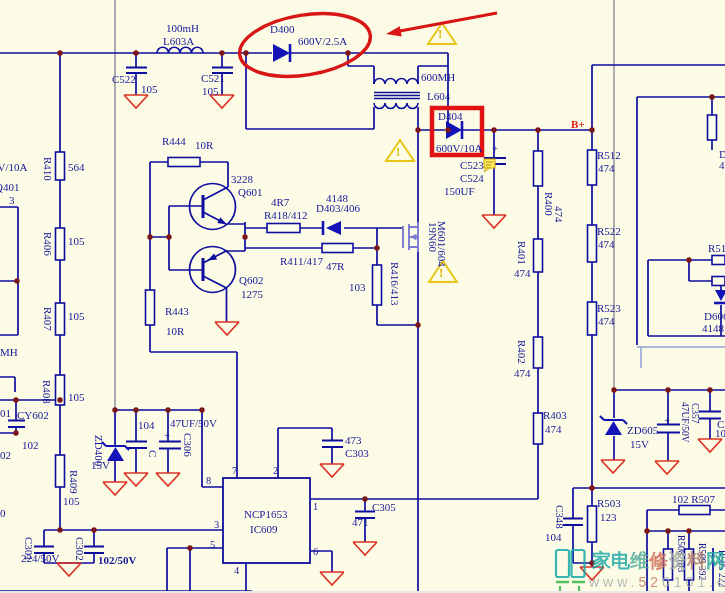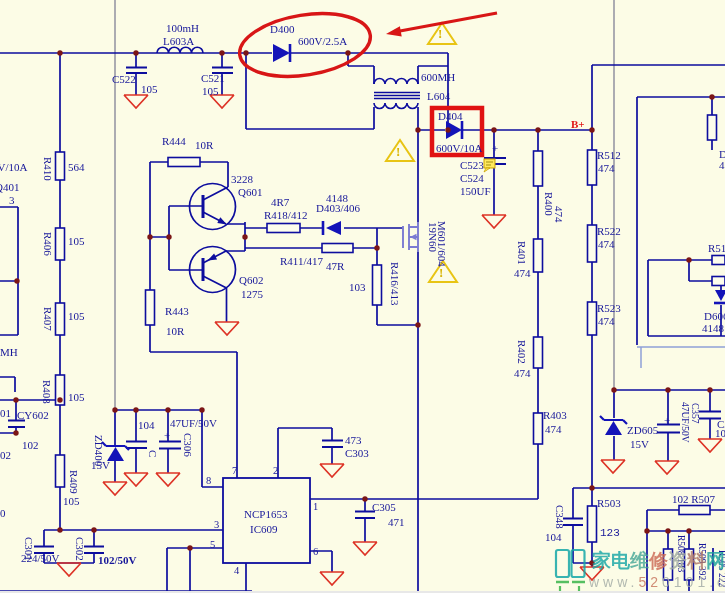--- a/index.html
+++ b/index.html
@@ -274,21 +274,21 @@
       <span class="lbl" style="left: 202px; top: 86px;">105</span>
       <span class="lbl" style="left: 270px; top: 24px;">D400</span>
       <span class="lbl" style="left: 298px; top: 36px;">600V/2.5A</span>
       <span class="lbl" style="left: 421px; top: 72px;">600MH</span>
       <span class="lbl" style="left: 427px; top: 91px;">L604</span>
       <span class="lbl" style="left: 438px; top: 111px;">D404</span>
       <span class="lbl" style="left: 436px; top: 143px;">600V/10A</span>
       <span class="lbl red" style="left: 571px; top: 119px;">B+</span>
       <span class="lbl" style="left: 460px; top: 160px;">C523</span>
       <span class="lbl" style="left: 460px; top: 173px;">C524</span>
-      <span class="lbl" style="left: 460px; top: 186px;">150UF</span>
+      <span class="lbl" style="left: 444px; top: 186px;">150UF</span>
       <span class="lbl" style="left: 492px; top: 143px;">+</span>
       <span class="lbl warn" style="left: 438px; top: 27px;">!</span>
       <span class="lbl warn" style="left: 396px; top: 145px;">!</span>
       <span class="lbl warn" style="left: 439px; top: 266px;">!</span>
       <span class="lbl" style="left: 597px; top: 150px;">R512</span>
       <span class="lbl" style="left: 598px; top: 163px;">474</span>
       <span class="lbl" style="left: 597px; top: 226px;">R522</span>
       <span class="lbl" style="left: 598px; top: 239px;">474</span>
       <span class="lbl" style="left: 597px; top: 303px;">R523</span>
       <span class="lbl" style="left: 598px; top: 316px;">474</span>
@@ -354,25 +354,25 @@
       <span class="lbl pin" style="left: 273px; top: 466px;">2</span>
       <span class="lbl pin" style="left: 206px; top: 476px;">8</span>
       <span class="lbl pin" style="left: 214px; top: 520px;">3</span>
       <span class="lbl pin" style="left: 210px; top: 540px;">5</span>
       <span class="lbl pin" style="left: 313px; top: 502px;">1</span>
       <span class="lbl pin" style="left: 313px; top: 547px;">6</span>
       <span class="lbl pin" style="left: 234px; top: 566px;">4</span>
       <span class="lbl" style="left: 345px; top: 435px;">473</span>
       <span class="lbl" style="left: 345px; top: 448px;">C303</span>
       <span class="lbl" style="left: 372px; top: 502px;">C305</span>
-      <span class="lbl" style="left: 388px; top: 517px; text-align: right;">471</span>
+      <span class="lbl" style="left: 352px; top: 517px; text-align: right;">471</span>
       <span class="lbl rot" style="left: 565px; top: 505px;">C348</span>
       <span class="lbl" style="left: 545px; top: 532px;">104</span>
       <span class="lbl" style="left: 597px; top: 498px;">R503</span>
-      <span class="lbl" style="left: 600px; top: 528px; font-family: Liberation Mono, monospace;">123</span>
+      <span class="lbl" style="left: 600px; top: 512px;">123</span>
       <span class="lbl" style="left: 627px; top: 425px;">ZD605</span>
       <span class="lbl" style="left: 630px; top: 439px;">15V</span>
       <span class="lbl" style="left: 664px; top: 415px;">+</span>
       <span class="lbl rot small" style="left: 689px; top: 402px;">47UF/50V</span>
       <span class="lbl rot small" style="left: 699px; top: 403px;">C357</span>
       <span class="lbl" style="left: 717px; top: 419px;">C3</span>
       <span class="lbl" style="left: 715px; top: 428px;">10</span>
       <span class="lbl" style="left: 672px; top: 494px;">102  R507</span>
       <span class="lbl rot small" style="left: 685px; top: 535px;">R508  183</span>
       <span class="lbl rot small" style="left: 706px; top: 543px;">R509  392</span>

